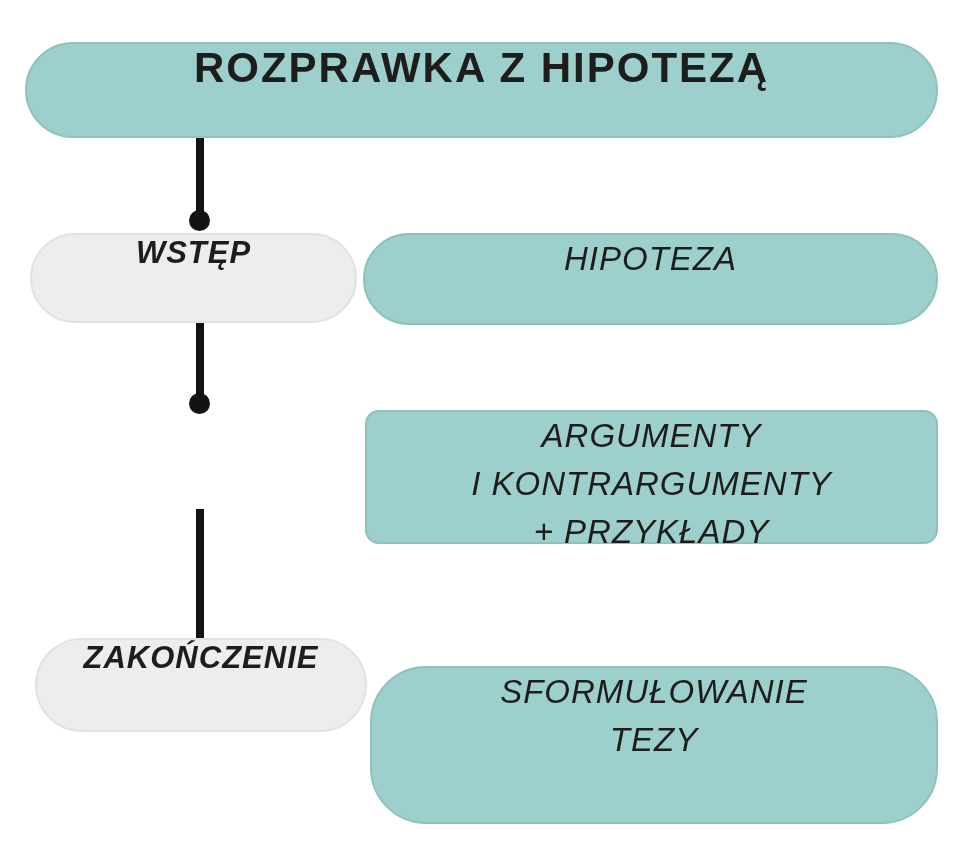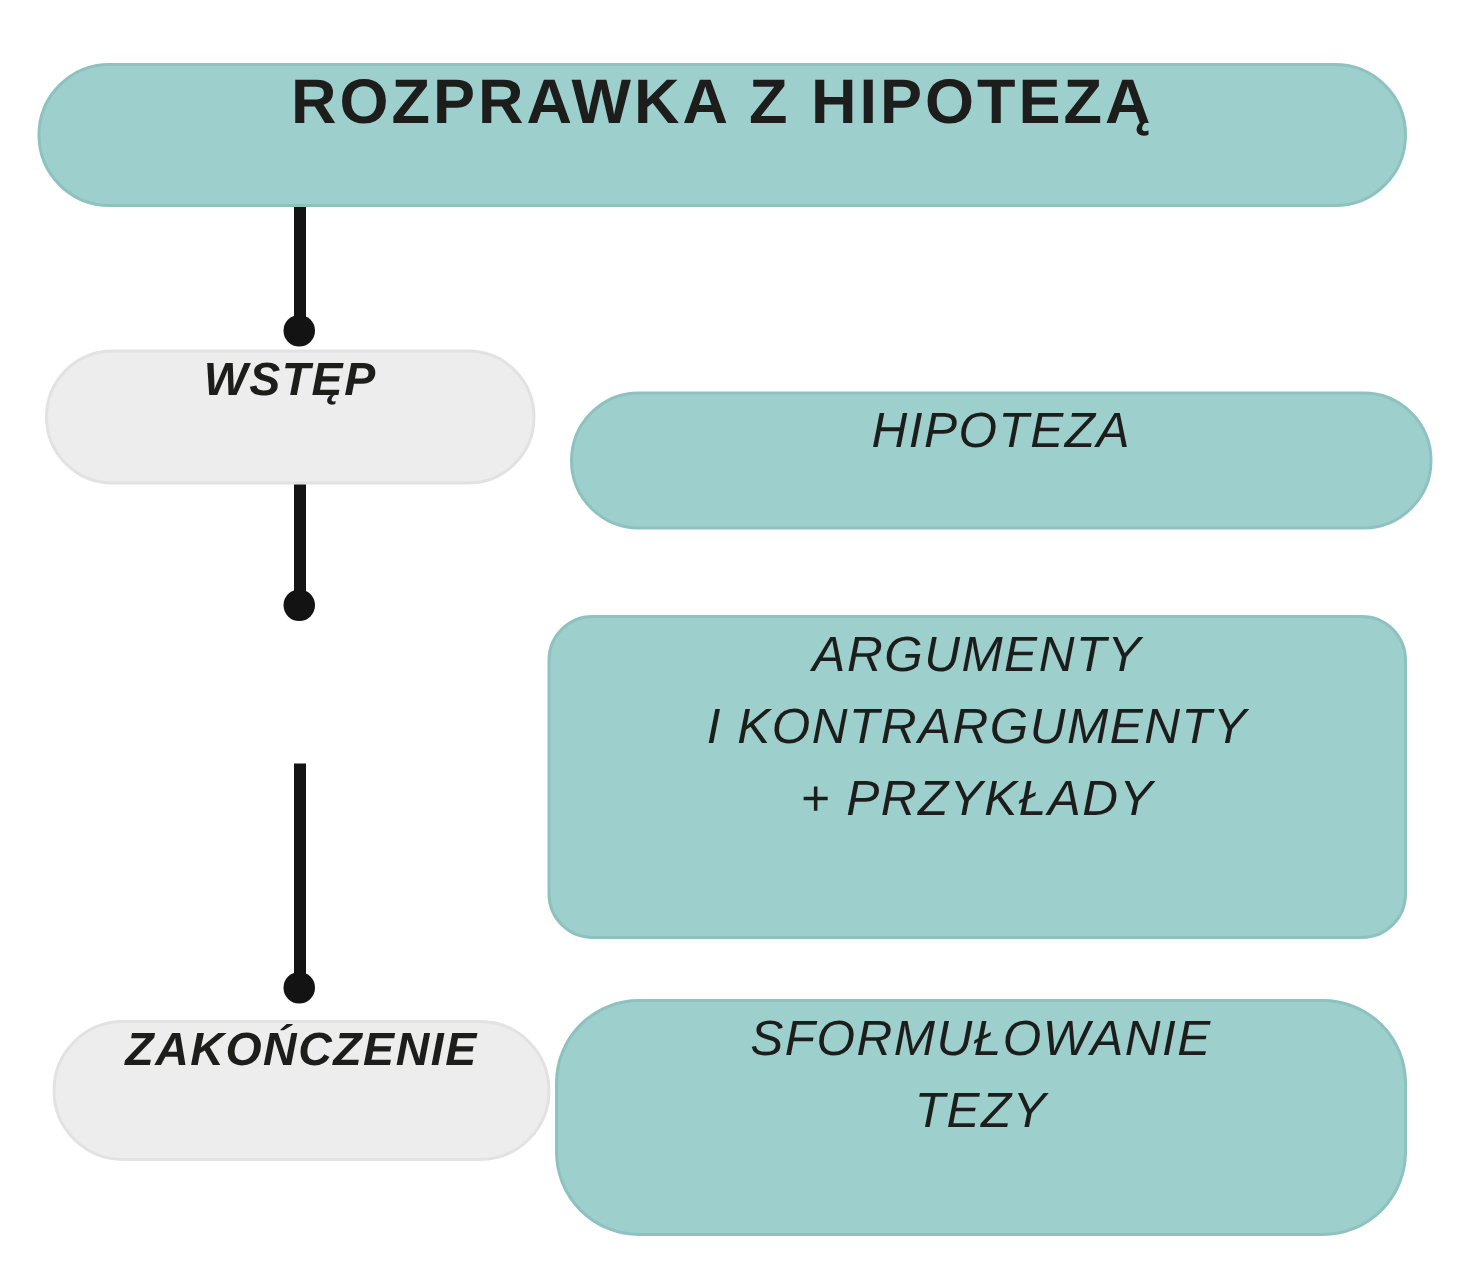--- a/index.html
+++ b/index.html
@@ -32,25 +32,25 @@
     background: var(--gray, #ededed);
     border: 2px solid var(--gray_edge, #e2e2e2);
   }
   
   .p-title { left: 25px; top: 42px; width: 913px; height: 96px; border-radius: 48px; }
   .p-title .pill-label { font-size: 42px; font-weight: 700; letter-spacing: 2px; }
   
   .stage .pill-label { font-size: 31px; font-weight: 700; font-style: italic; letter-spacing: 1px; }
   .p-wstep        { left: 30px; top: 233px; width: 327px; height: 90px; border-radius: 45px; }
   .p-rozwiniecie  { left: 28px; top: 413px; width: 330px; height: 96px; border-radius: 48px; }
-  .p-zakonczenie  { left: 35px; top: 680px; width: 332px; height: 94px; border-radius: 47px; }
+  .p-zakonczenie  { left: 35px; top: 638px; width: 332px; height: 94px; border-radius: 47px; }
   
   .detail .pill-label { font-size: 33px; font-weight: 400; font-style: italic; letter-spacing: 1px; line-height: 1.45; }
-  .p-hipoteza     { left: 380px; top: 233px; width: 575px; height: 92px; border-radius: 46px; margin-top: 28px; }
-  .p-argumenty    { left: 365px; top: 410px; width: 573px; height: 216px; border-radius: 30px; }
+  .p-hipoteza     { left: 363px; top: 233px; width: 575px; height: 92px; border-radius: 46px; }
+  .p-argumenty    { left: 365px; top: 410px; width: 573px; height: 134px; border-radius: 14px; }
   .p-sformulowanie{ left: 370px; top: 666px; width: 568px; height: 158px; border-radius: 56px; }
   
   .conn-line {
     position: absolute;
     left: 196px;
     width: 8px;
     background: var(--connector, #131313);
   }
   .l1 { top: 138px; height: 83px; }
   .l2 { top: 323px; height: 80px; }

